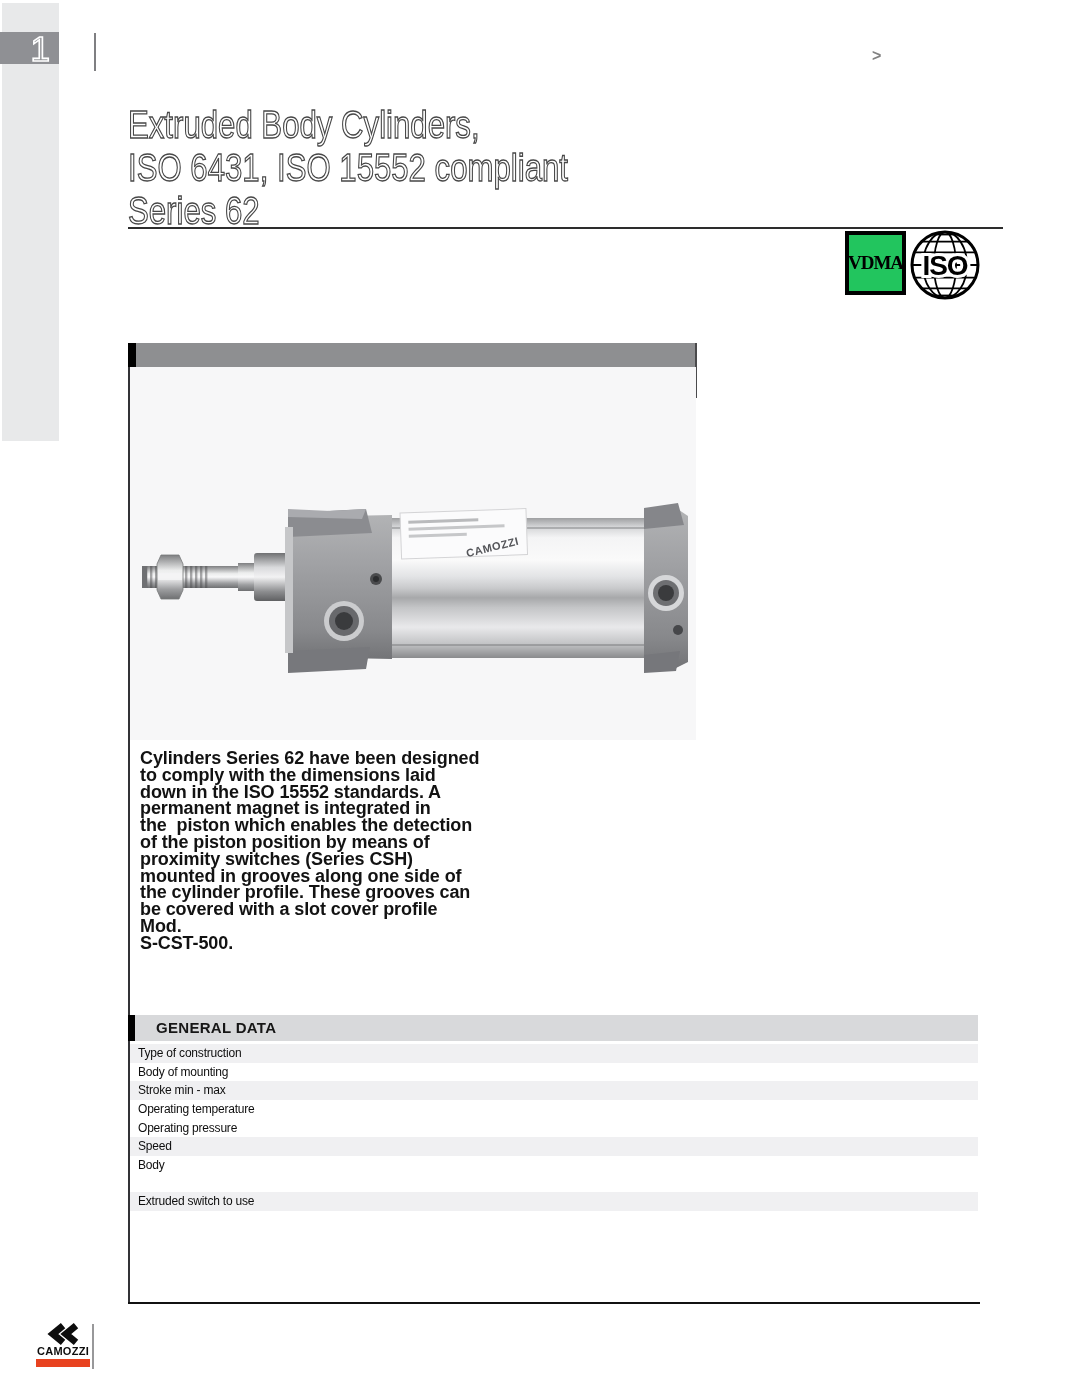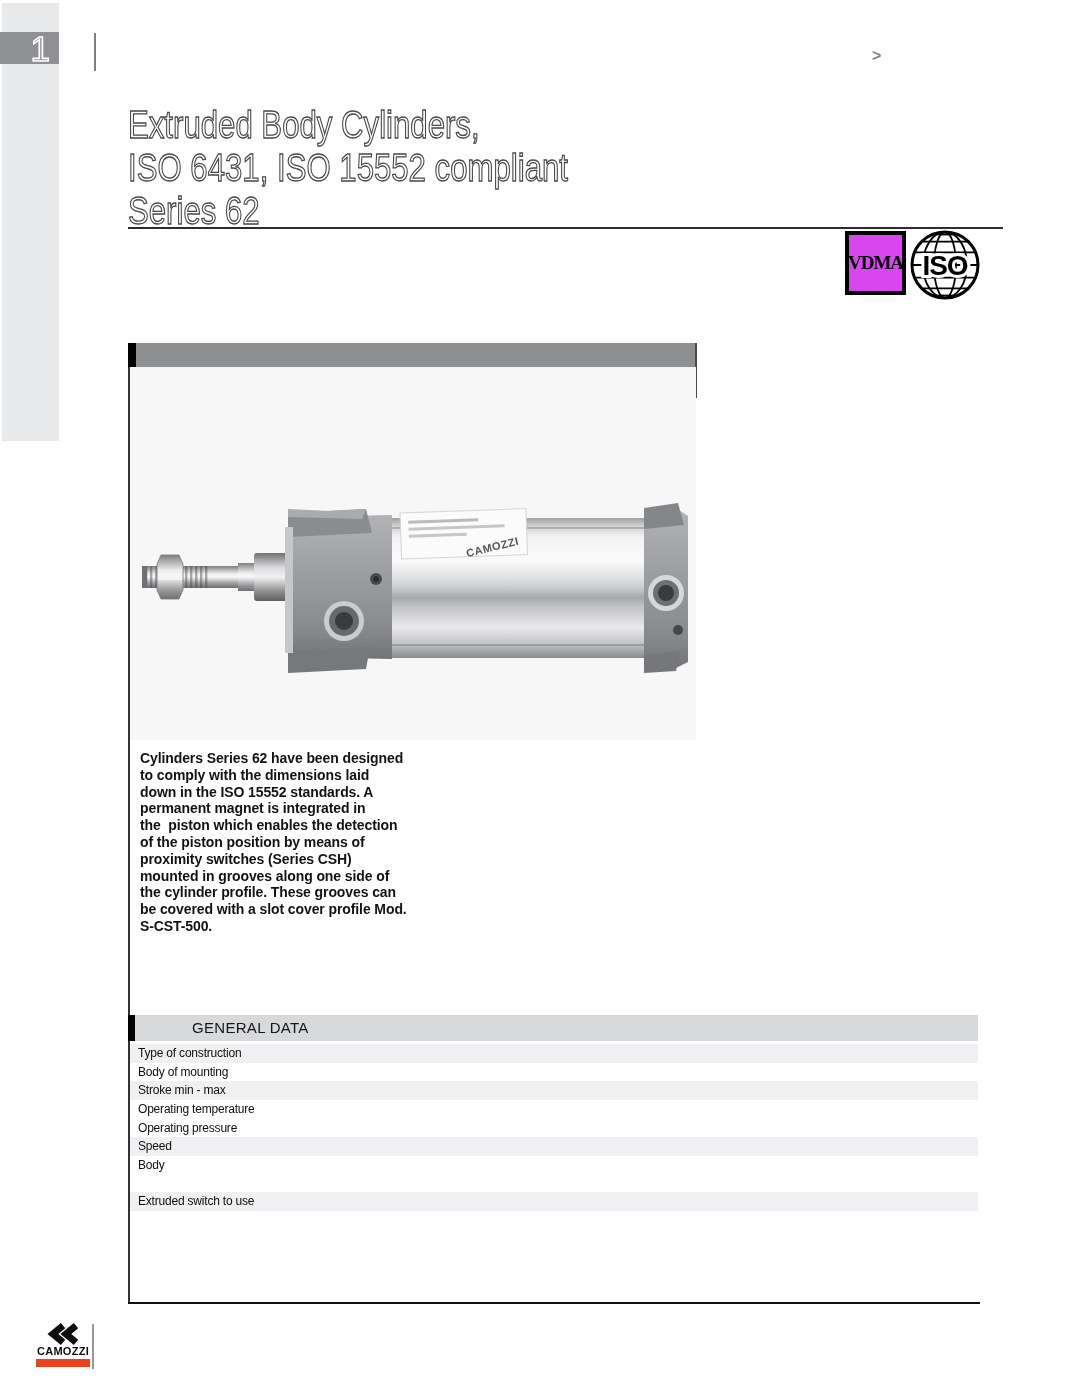--- a/index.html
+++ b/index.html
@@ -17,42 +17,42 @@
 
   
   .title { position:absolute; left:128px; top:104px; margin:0; font-weight:400;
            font-size:38px; line-height:43px; color:#ffffff; -webkit-text-stroke:1.3px #474747;
            transform:scaleX(0.82); transform-origin:left top; white-space:nowrap; }
   .title span { display:block; }
   .title-rule { position:absolute; left:128px; top:227px; width:875px; height:2px; background:#2d2d2d; }
 
   
   .vdma { position:absolute; left:845px; top:231px; width:61px; height:64px; box-sizing:border-box;
-          border:4px solid #000; background:#d946ef; display:flex; align-items:center; justify-content:center;
+          border:4px solid #000; background:#22c55e; display:flex; align-items:center; justify-content:center;
           font-family:"Liberation Serif", serif; font-weight:700; font-size:19px; letter-spacing:-1px; color:#000; }
   .iso-svg { position:absolute; left:908px; top:228px; width:74px; height:74px; }
 
   
   .photo-left-border { position:absolute; left:128px; top:343px; width:2px; height:960px; background:#333336; }
   .photo-topbar { position:absolute; left:128px; top:343px; width:569px; height:24px; background:#8e8f91; }
   .photo-topbar .black-chip { position:absolute; left:0; top:0; width:8px; height:24px; background:#000; }
   .photo-right-tick { position:absolute; left:695px; top:343px; width:2px; height:55px; background:#4a4a4c; }
   .photo-area { position:absolute; left:130px; top:367px; width:566px; height:373px; background:#f7f7f8; }
   .photo-area svg { display:block; }
 
   
   .desc { position:absolute; left:140px; top:750px; width:340px; margin:0;
-          font-size:14px; line-height:16.8px; font-weight:700; color:#121212;
+          font-size:18px; line-height:16.8px; font-weight:700; color:#121212;
           letter-spacing:-0.1px; white-space:pre-wrap; }
 
   
   .gd-header { position:absolute; left:128px; top:1015px; width:850px; height:26px; background:#d8d9db; }
   .gd-header .gd-accent { position:absolute; left:0; top:0; width:7px; height:26px; background:#000; }
   .gd-header .gd-title { position:absolute; left:28px; top:0; line-height:26px; font-size:15px;
-                         font-weight:400; color:#161616; letter-spacing:0.3px;margin-left:36px; }
+                         font-weight:700; color:#161616; letter-spacing:0.3px; }
   .gd-rows { position:absolute; left:130px; top:1044px; width:848px; }
   .gd-row { height:18.7px; line-height:18.7px; padding-left:8px; font-size:12px; font-weight:400;
             color:#0e0e0e; letter-spacing:-0.2px; }
   .gd-row.odd { background:#f0f0f2; }
   .gd-row.even { background:#ffffff; }
   .gd-gap { height:17px; background:#ffffff; }
   .gd-bottom-border { position:absolute; left:128px; top:1302px; width:852px; height:2px; background:#111; }
 
   
   .camozzi-mark { position:absolute; left:47px; top:1322px; width:34px; height:24px; }

